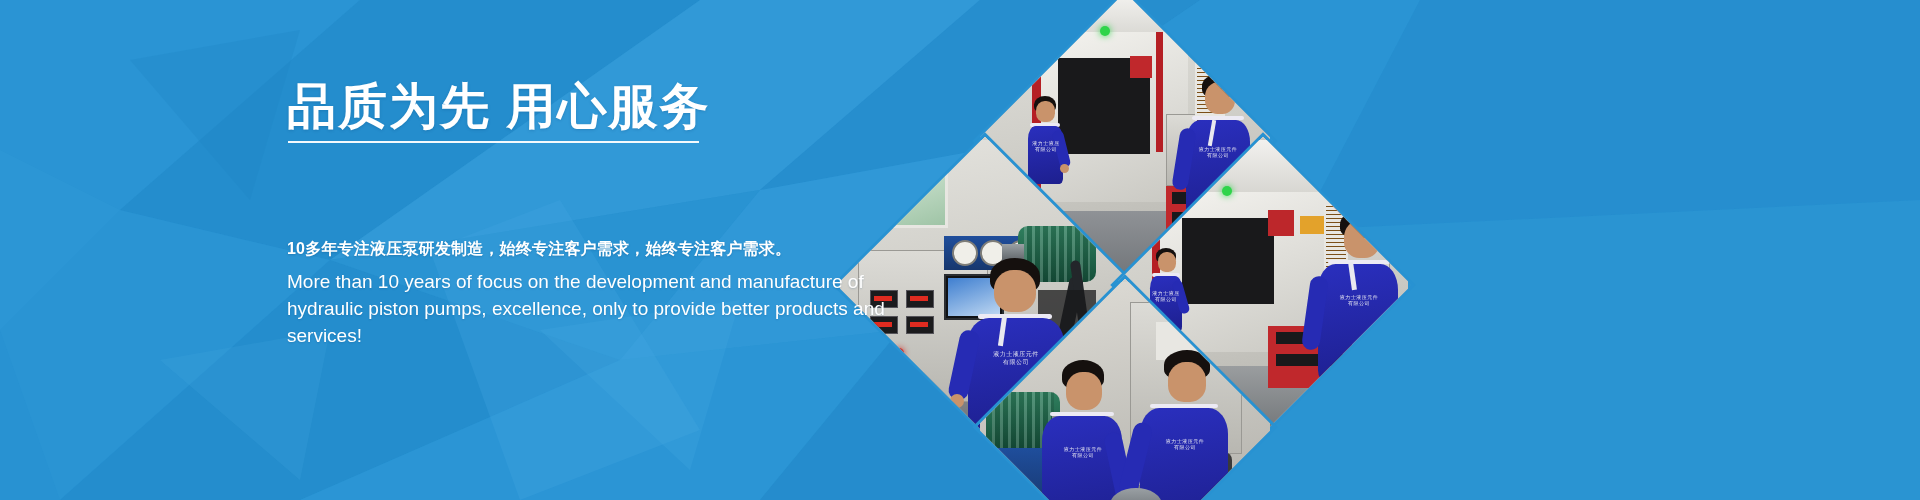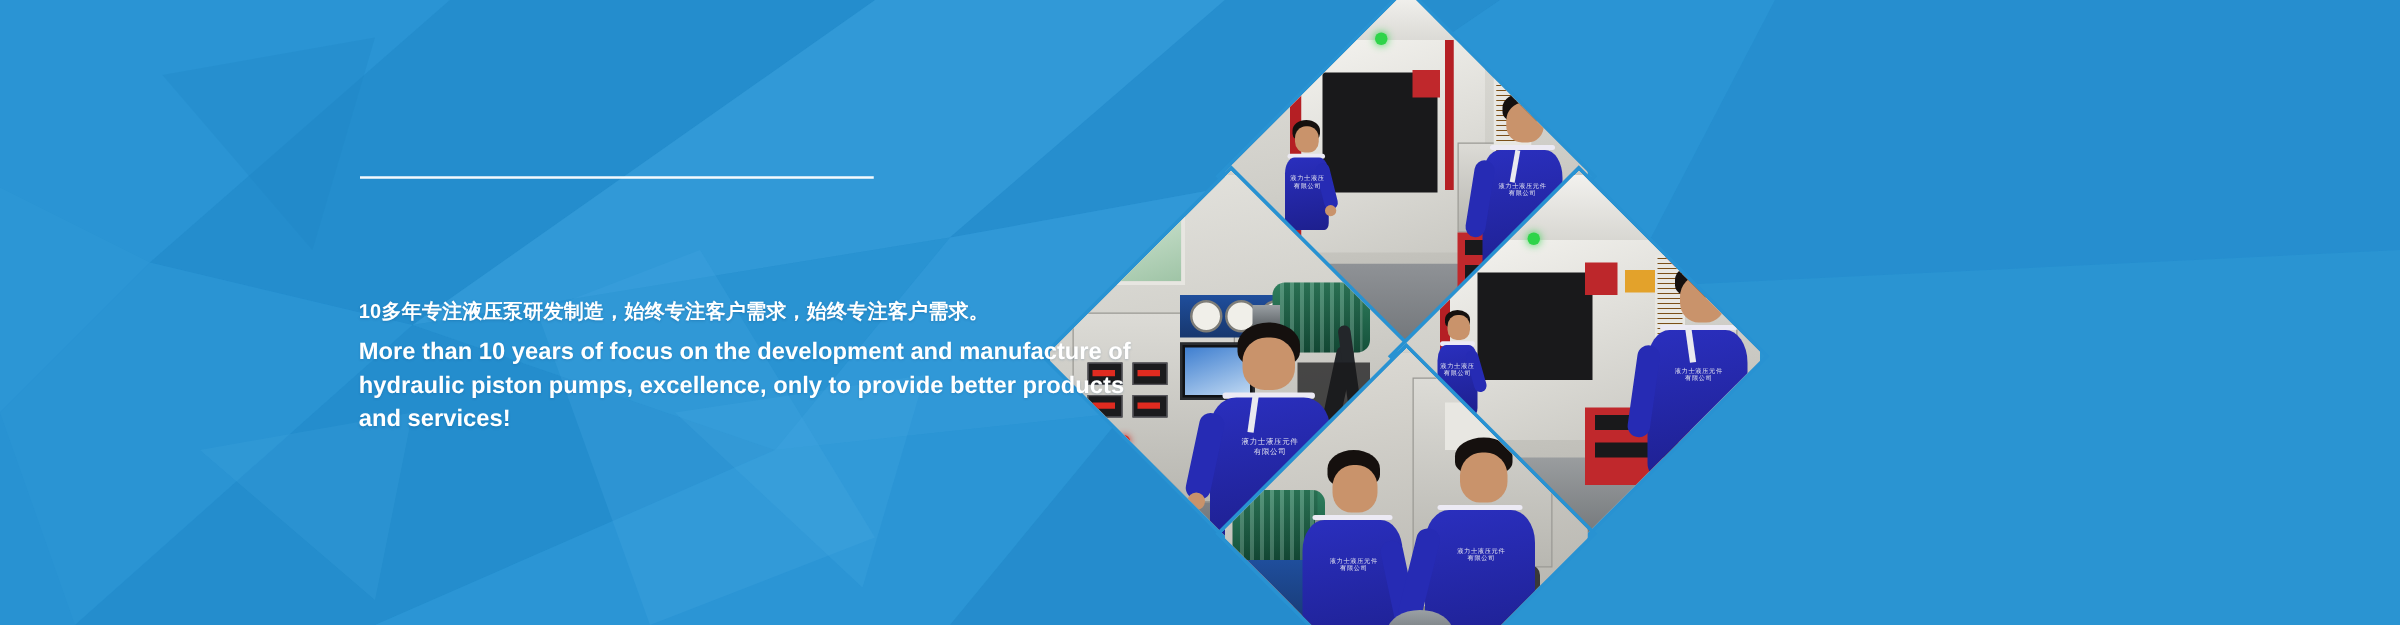--- a/index.html
+++ b/index.html
@@ -40,21 +40,21 @@
     font-weight:700;
     letter-spacing:.2px;
     white-space:nowrap;
     text-shadow:0 1px 2px rgba(0,60,110,.25);
   }
   #subtitle-en{
     position:absolute;left:0px;top:269px;
     width:640px;
     color:#ffffff;
     font-size:19px;
-    font-weight:700;
+    font-weight:400;
     line-height:1.42;
     letter-spacing:0px;
     text-shadow:0 1px 2px rgba(0,60,110,.20);
   }
   
   #collage{
     position:absolute;left:880px;top:-82px;
     width:480px;height:600px;
     z-index:4;
   }
@@ -141,20 +141,21 @@
       <polygon points="1300,230 1920,200 1920,500 1100,500 1140,280" fill="#2d97d5" opacity=".35"></polygon>
       <polygon points="430,250 560,200 700,430 520,500" fill="#43a6e0" opacity=".30"></polygon>
       <polygon points="130,60 300,30 250,200" fill="#1f86c6" opacity=".35"></polygon>
       <polygon points="540,330 740,300 690,470" fill="#4badE4" opacity=".22"></polygon>
       <polygon points="160,360 330,330 300,480" fill="#48a9e2" opacity=".20"></polygon>
     </g>
   </svg>
 
   <div id="text-block">
 
+    <div id="headline">品质为先  用心服务</div>
 
     <div id="headline-underline"></div>
 
     <div id="subtitle-cn">10多年专注液压泵研发制造，始终专注客户需求，始终专注客户需求。</div>
 
     <div id="subtitle-en">More than 10 years of focus on the development and manufacture of hydraulic piston pumps, excellence, only to provide better products and services!</div>
   </div>
 
   <div id="collage">
 

